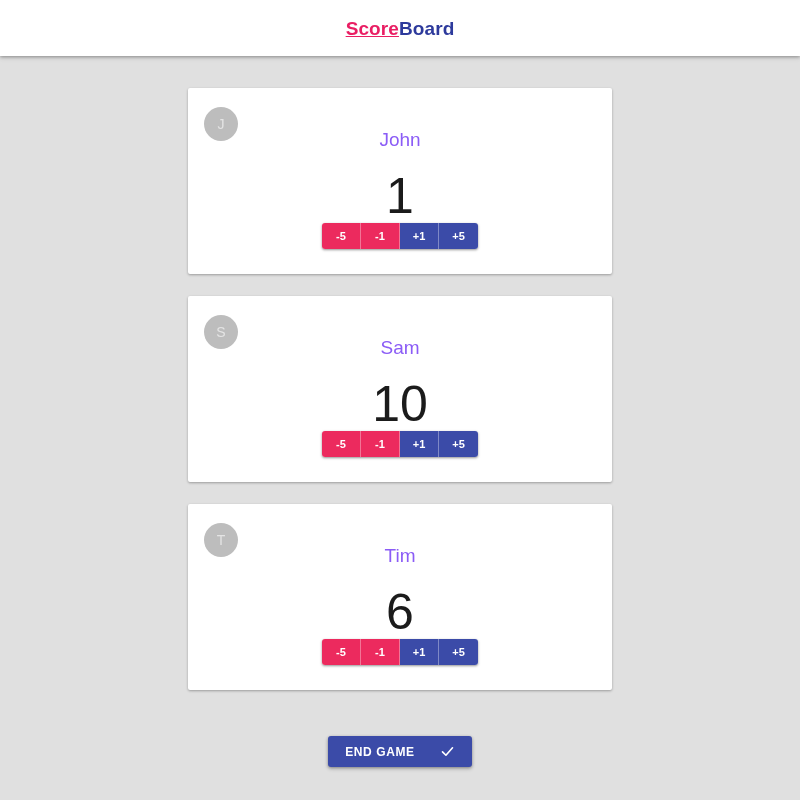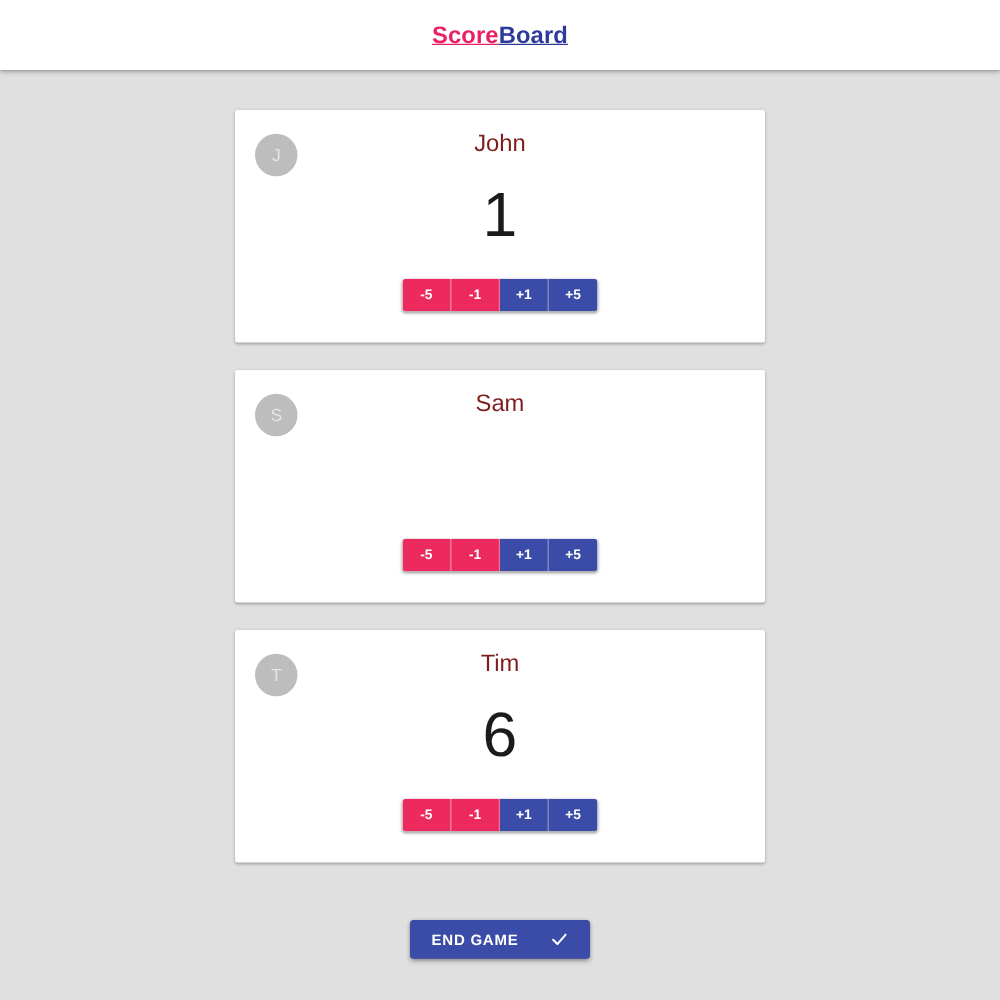--- a/index.html
+++ b/index.html
@@ -29,21 +29,21 @@
     z-index: 10;
   }
 
   .app-title {
     font-size: 19px;
     font-weight: bold;
     letter-spacing: 0.1px;
     line-height: 1;
   }
   .title-part-a { color: #e91e63; text-decoration: underline; }
-  .title-part-b { color: #2d3a9c; text-decoration: underline; }
+  .title-part-b { color: #2d3a9c; }
 
   
   .board {
     padding: 32px 0 0 0;
     display: flex;
     flex-direction: column;
     align-items: center;
     gap: 22px;
   }
 
@@ -70,24 +70,24 @@
     color: #e4e4e4;
     display: flex;
     align-items: center;
     justify-content: center;
     font-size: 14px;
     line-height: 1;
     user-select: none;
   }
 
   .player-name {
-    margin-top: 18px;
+    margin-top: 42px;
     font-size: 19px;
     line-height: 1;
-    color: #7f1d1d;
+    color: #8b5cf6;
     font-weight: normal;
   }
 
   .player-score {
     margin-top: 22px;
     font-size: 50px;
     line-height: 1;
     color: #1b1b1b;
     font-weight: normal;
   }
@@ -175,20 +175,21 @@
       <button class="score-btn negative">-5</button>
       <button class="score-btn negative">-1</button>
       <button class="score-btn positive">+1</button>
       <button class="score-btn positive">+5</button>
     </div>
   </section>
 
   <section class="player-card">
     <div class="avatar">S</div>
     <div class="player-name">Sam</div>
+    <div class="player-score">10</div>
     <div class="score-buttons">
       <button class="score-btn negative">-5</button>
       <button class="score-btn negative">-1</button>
       <button class="score-btn positive">+1</button>
       <button class="score-btn positive">+5</button>
     </div>
   </section>
 
   <section class="player-card">
     <div class="avatar">T</div>

